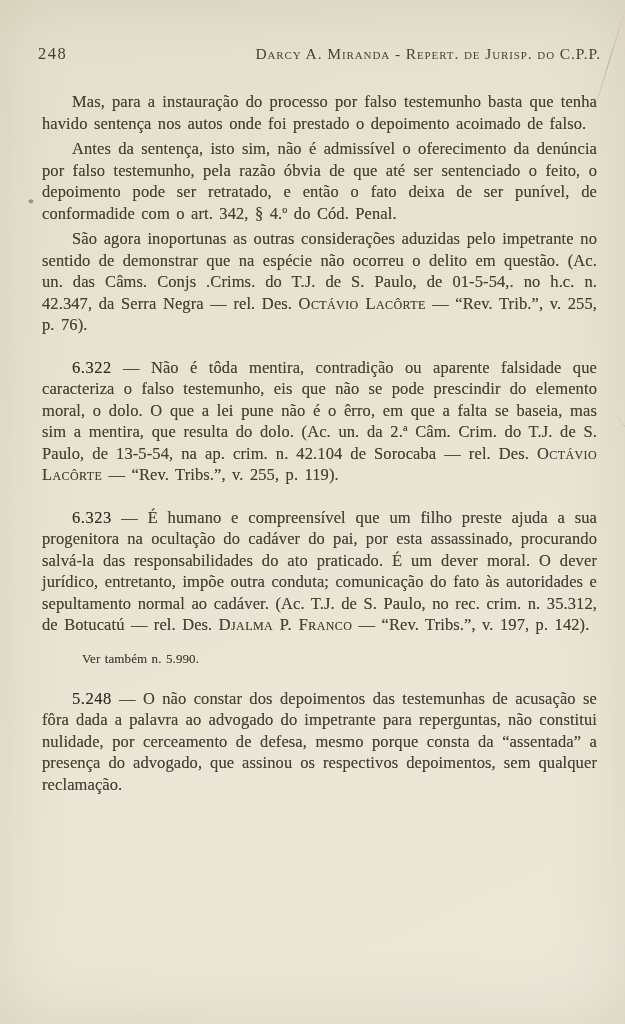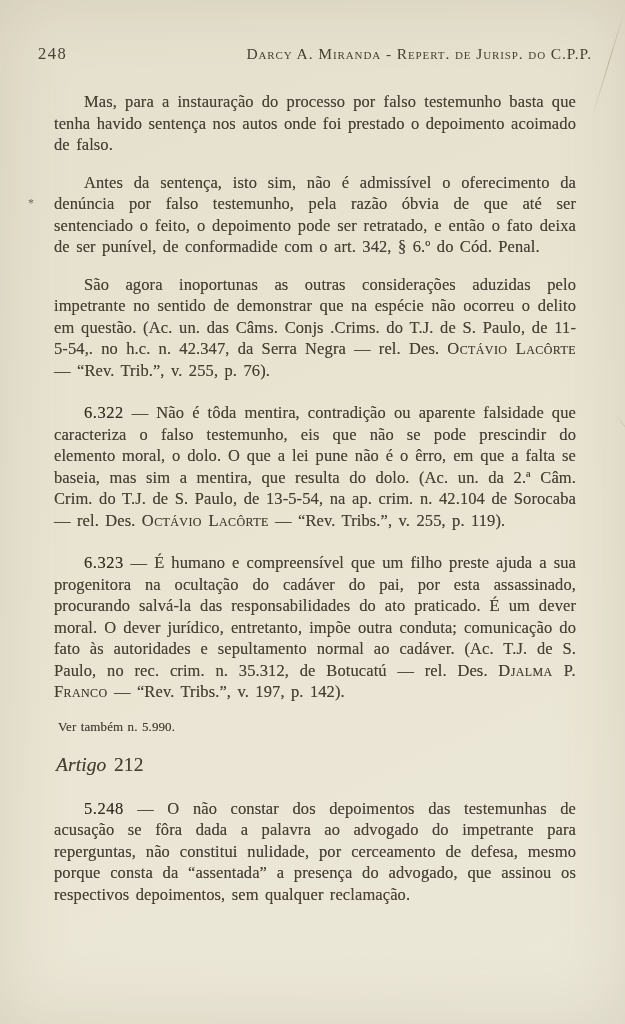--- a/index.html
+++ b/index.html
@@ -9,21 +9,21 @@
   }
   .page {
     position: relative;
     width: 625px; height: 1024px;
     overflow: hidden;
     background: linear-gradient(155deg, #e5e0cd 0%, #e9e4d2 45%, #ece8d8 100%);
     box-shadow: inset 0 0 70px rgba(120, 104, 78, 0.16);
     font-family: "Liberation Serif", "DejaVu Serif", serif;
     color: #463f34;
   }
-  .page-inner { padding: 44px 33px 0 38px; }
+  .page-inner { padding: 44px 24px 0 38px; }
 
   .running-header {
     position: relative;
     height: 20px;
     margin-bottom: 27px;
   }
   .page-num {
     position: absolute; left: 0; top: 0;
     font-size: 16.5px; letter-spacing: 1.5px;
   }
@@ -31,36 +31,36 @@
     position: absolute; left: 0; right: 0; top: 1px;
     text-align: right;
     font-variant: small-caps;
     font-size: 15.5px;
     letter-spacing: 0.9px;
     white-space: nowrap;
     font-family: Liberation Serif, serif;
   }
 
   .body-p {
-    margin: 16px;
+    margin: 4px;
     font-size: 16.5px;
     line-height: 21.5px;
     text-align: justify;
     text-indent: 30px;
     word-spacing: 0.13em;
     letter-spacing: 0.1px;
     text-shadow: 0 0 0.3px rgba(70, 63, 52, 0.55);
   }
   .section { margin-top: 21px; }
   .b  { font-weight: normal; letter-spacing: 0.5px; color: #332d24; }
   .sc { font-variant: small-caps; letter-spacing: 0.4px; font-family: Liberation Serif, serif; }
   .i  { font-style: italic; }
 
   .crossref {
-    margin: 15px 0 0 20px;
+    margin: 15px 0 0 44px;
     font-size: 13px;
     line-height: 16px;
     text-indent: 0;
     text-align: left;
     word-spacing: 0.08em;
   }
   .article-heading {
     margin-top: 17px;
     font-size: 19.5px;
     line-height: 25px;
@@ -98,23 +98,22 @@
 
   <div class="page-inner">
 
     <header class="running-header">
       <span class="page-num">248</span>
       <span class="header-title">Darcy A. Miranda - Repert. de Jurisp. do C.P.P.</span>
     </header>
 
     <main>
       <p class="body-p"><span>Mas, para a instauração do processo por falso testemunho basta que tenha havido sentença nos autos onde foi prestado o depoimento acoimado de falso.</span></p>
-      <p class="body-p"><span>Antes da sentença, isto sim, não é admissível o oferecimento da denúncia por falso testemunho, pela razão óbvia de que até ser sentenciado o feito, o depoimento pode ser retratado, e então o fato deixa de ser punível, de conformadide com o art. 342, § 6.º do Cód. Penal.</span></p>
-      <p class="body-p"><span>São agora inoportunas as outras considerações aduzidas pelo impetrante no sentido de demonstrar que na espécie não ocorreu o delito em questão. (Ac. un. das Câms. Conjs .Crims. do T.J. de S. Paulo, de 11-5-54,. no h.c. n. 42.347, da Serra Negra — rel. Des. </span><span class="sc">Octávio Lacôrte</span><span> — “Rev. Trib.”, v. 255, p. 76).</span></p>
+      <p class="body-p"><span>Antes da sentença, isto sim, não é admissível o oferecimento da denúncia por falso testemunho, pela razão óbvia de que até ser sentenciado o feito, o depoimento pode ser retratado, e então o fato deixa de ser punível, de conformadide com o art. 342, § 4.º do Cód. Penal.</span></p>
+      <p class="body-p"><span>São agora inoportunas as outras considerações aduzidas pelo impetrante no sentido de demonstrar que na espécie não ocorreu o delito em questão. (Ac. un. das Câms. Conjs .Crims. do T.J. de S. Paulo, de 01-5-54,. no h.c. n. 42.347, da Serra Negra — rel. Des. </span><span class="sc">Octávio Lacôrte</span><span> — “Rev. Trib.”, v. 255, p. 76).</span></p>
       <p class="body-p section"><span class="b">6.322</span><span> — Não é tôda mentira, contradição ou aparente falsidade que caracteriza o falso testemunho, eis que não se pode prescindir do elemento moral, o dolo.  O que a lei pune não é o êrro, em que a falta se baseia, mas sim a mentira, que resulta do dolo. (Ac. un. da 2.ª Câm. Crim. do T.J. de S. Paulo, de 13-5-54, na ap. crim. n. 42.104 de Sorocaba — rel. Des. </span><span class="sc">Octávio Lacôrte</span><span> — “Rev. Tribs.”, v. 255, p. 119).</span></p>
       <p class="body-p section"><span class="b">6.323</span><span> — É humano e compreensível que um filho preste ajuda a sua progenitora na ocultação do cadáver do pai, por esta assassinado, procurando salvá-la das responsabilidades do ato praticado.  É um dever moral.  O dever jurídico, entretanto, impõe outra conduta; comunicação do fato às autoridades e sepultamento normal ao cadáver. (Ac. T.J. de S. Paulo, no rec. crim. n. 35.312, de Botucatú — rel. Des. </span><span class="sc">Djalma P. Franco</span><span> — “Rev. Tribs.”, v. 197, p. 142).</span></p>
       <p class="body-p crossref"><span>Ver também n. 5.990.</span></p>
-      <p class="body-p article-heading"><span class="i">Artigo</span><span> 212</span></p>
       <p class="body-p section"><span class="b">5.248</span><span> — O não constar dos depoimentos das testemunhas de acusação se fôra dada a palavra ao advogado do impetrante para reperguntas, não constitui nulidade, por cerceamento de defesa, mesmo porque consta da “assentada” a presença do advogado, que assinou os respectivos depoimentos, sem qualquer reclamação.</span></p>
     </main>
 
   </div>
 </div>
 
 </body></html>

